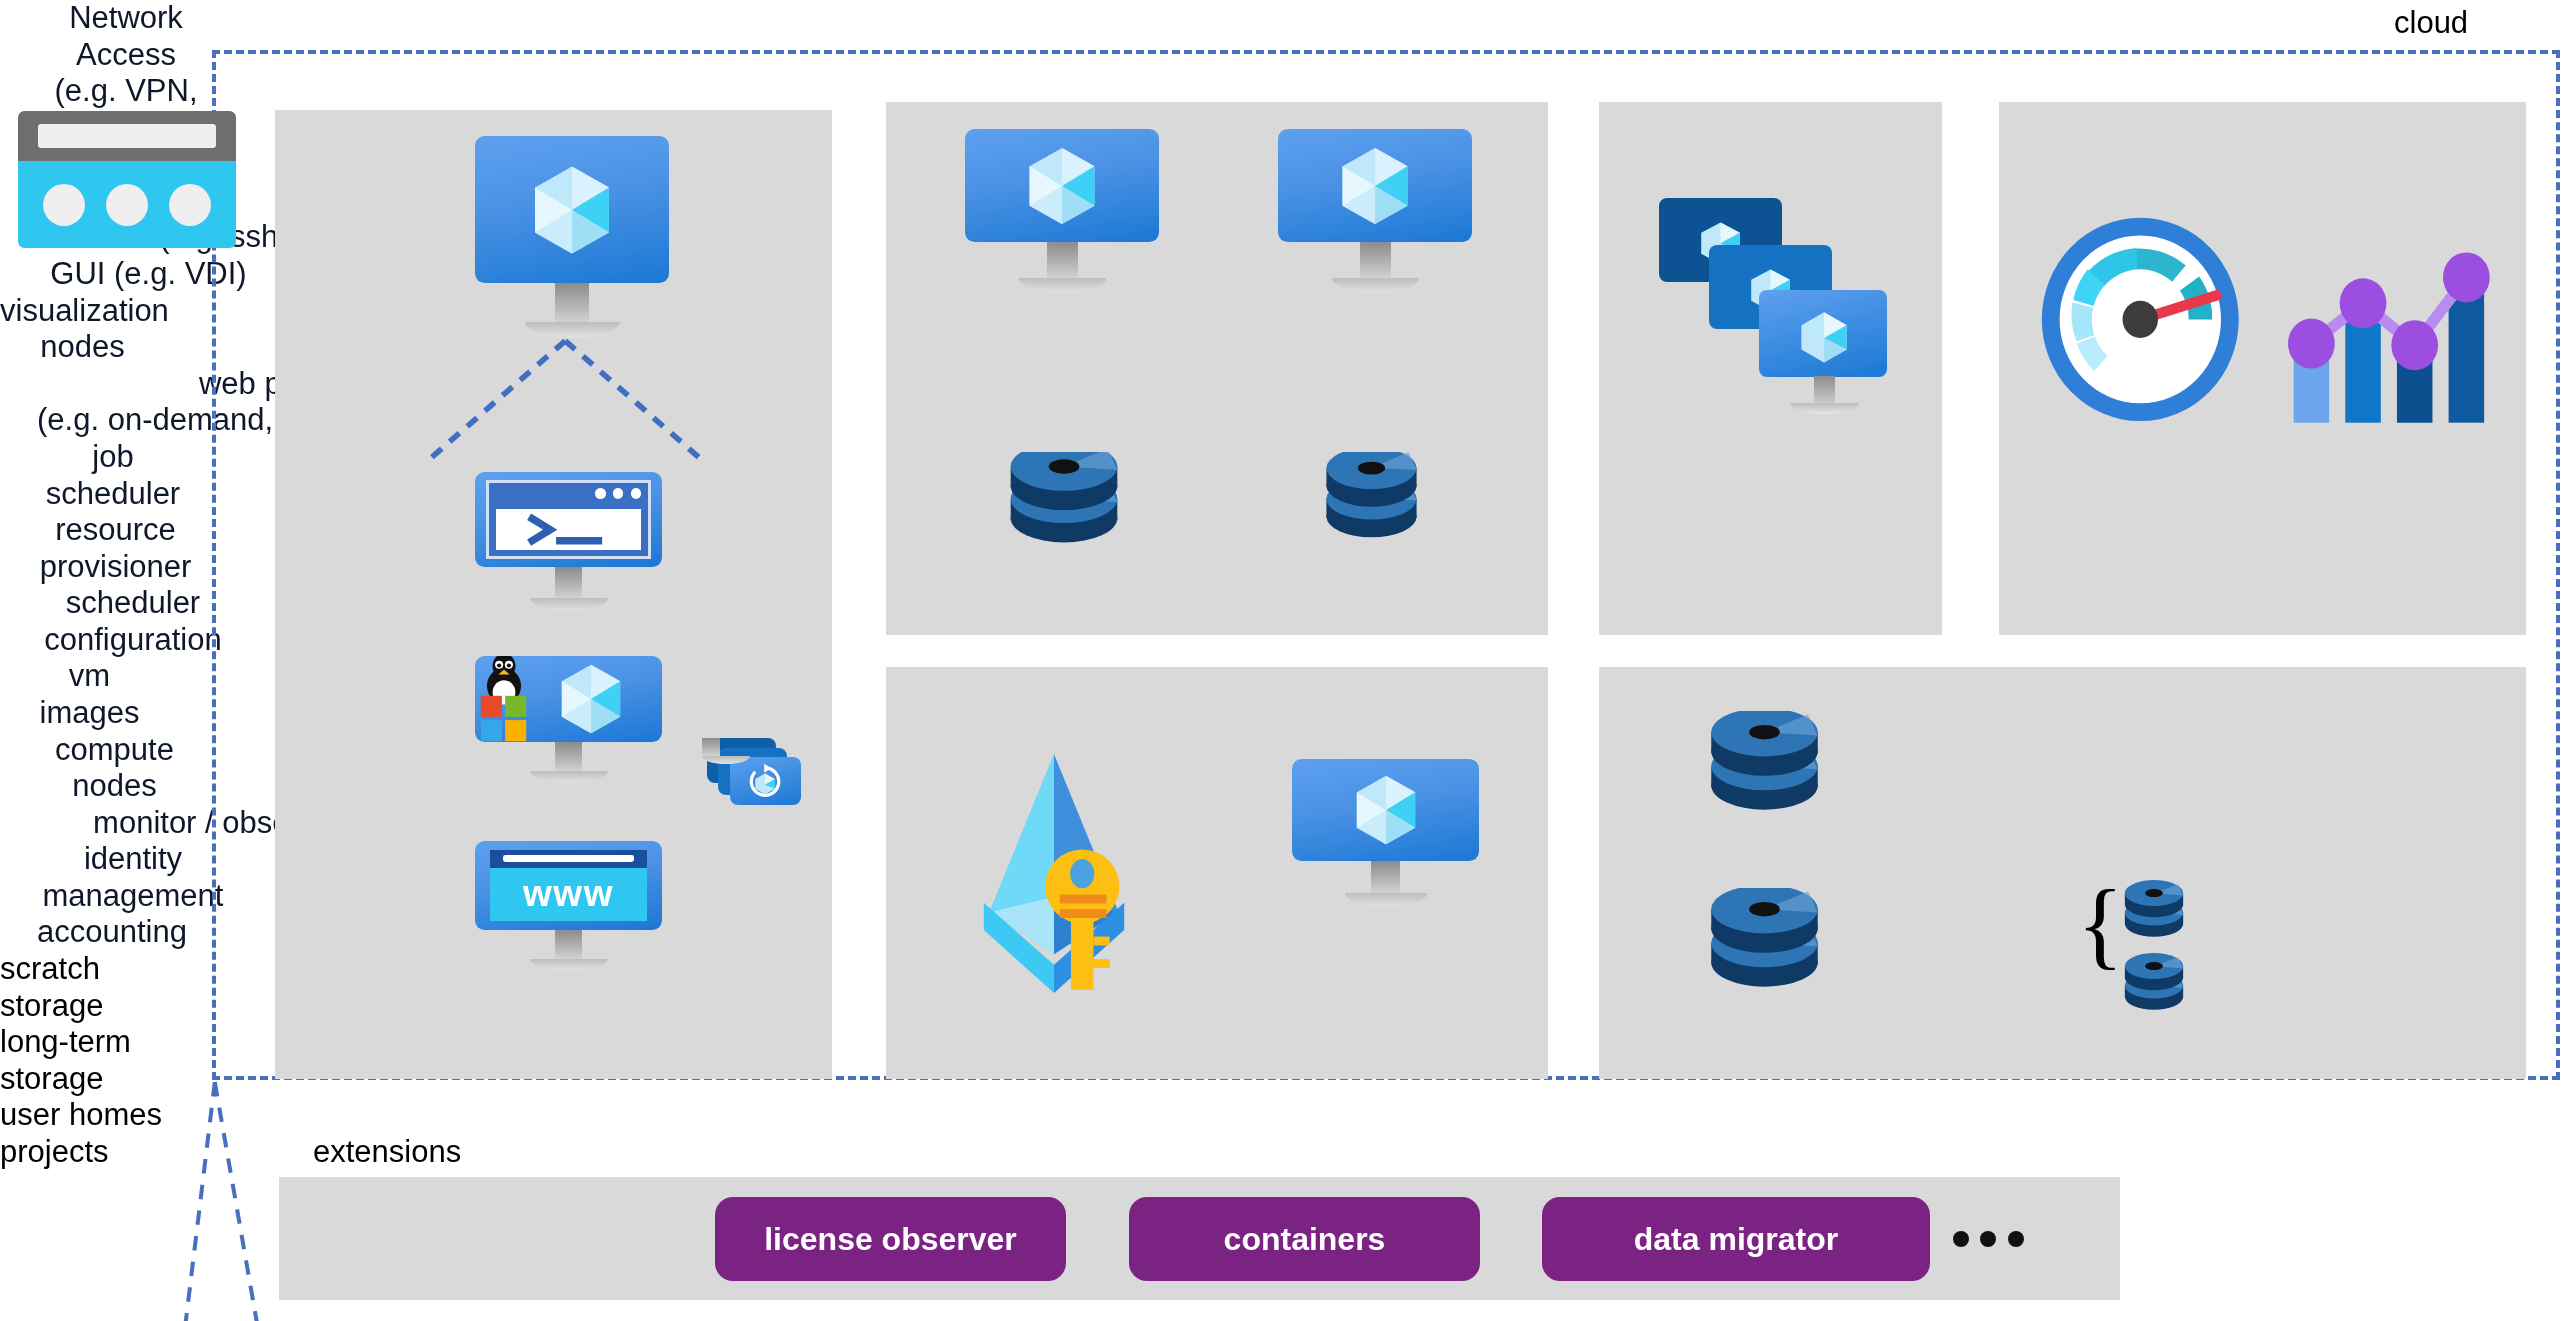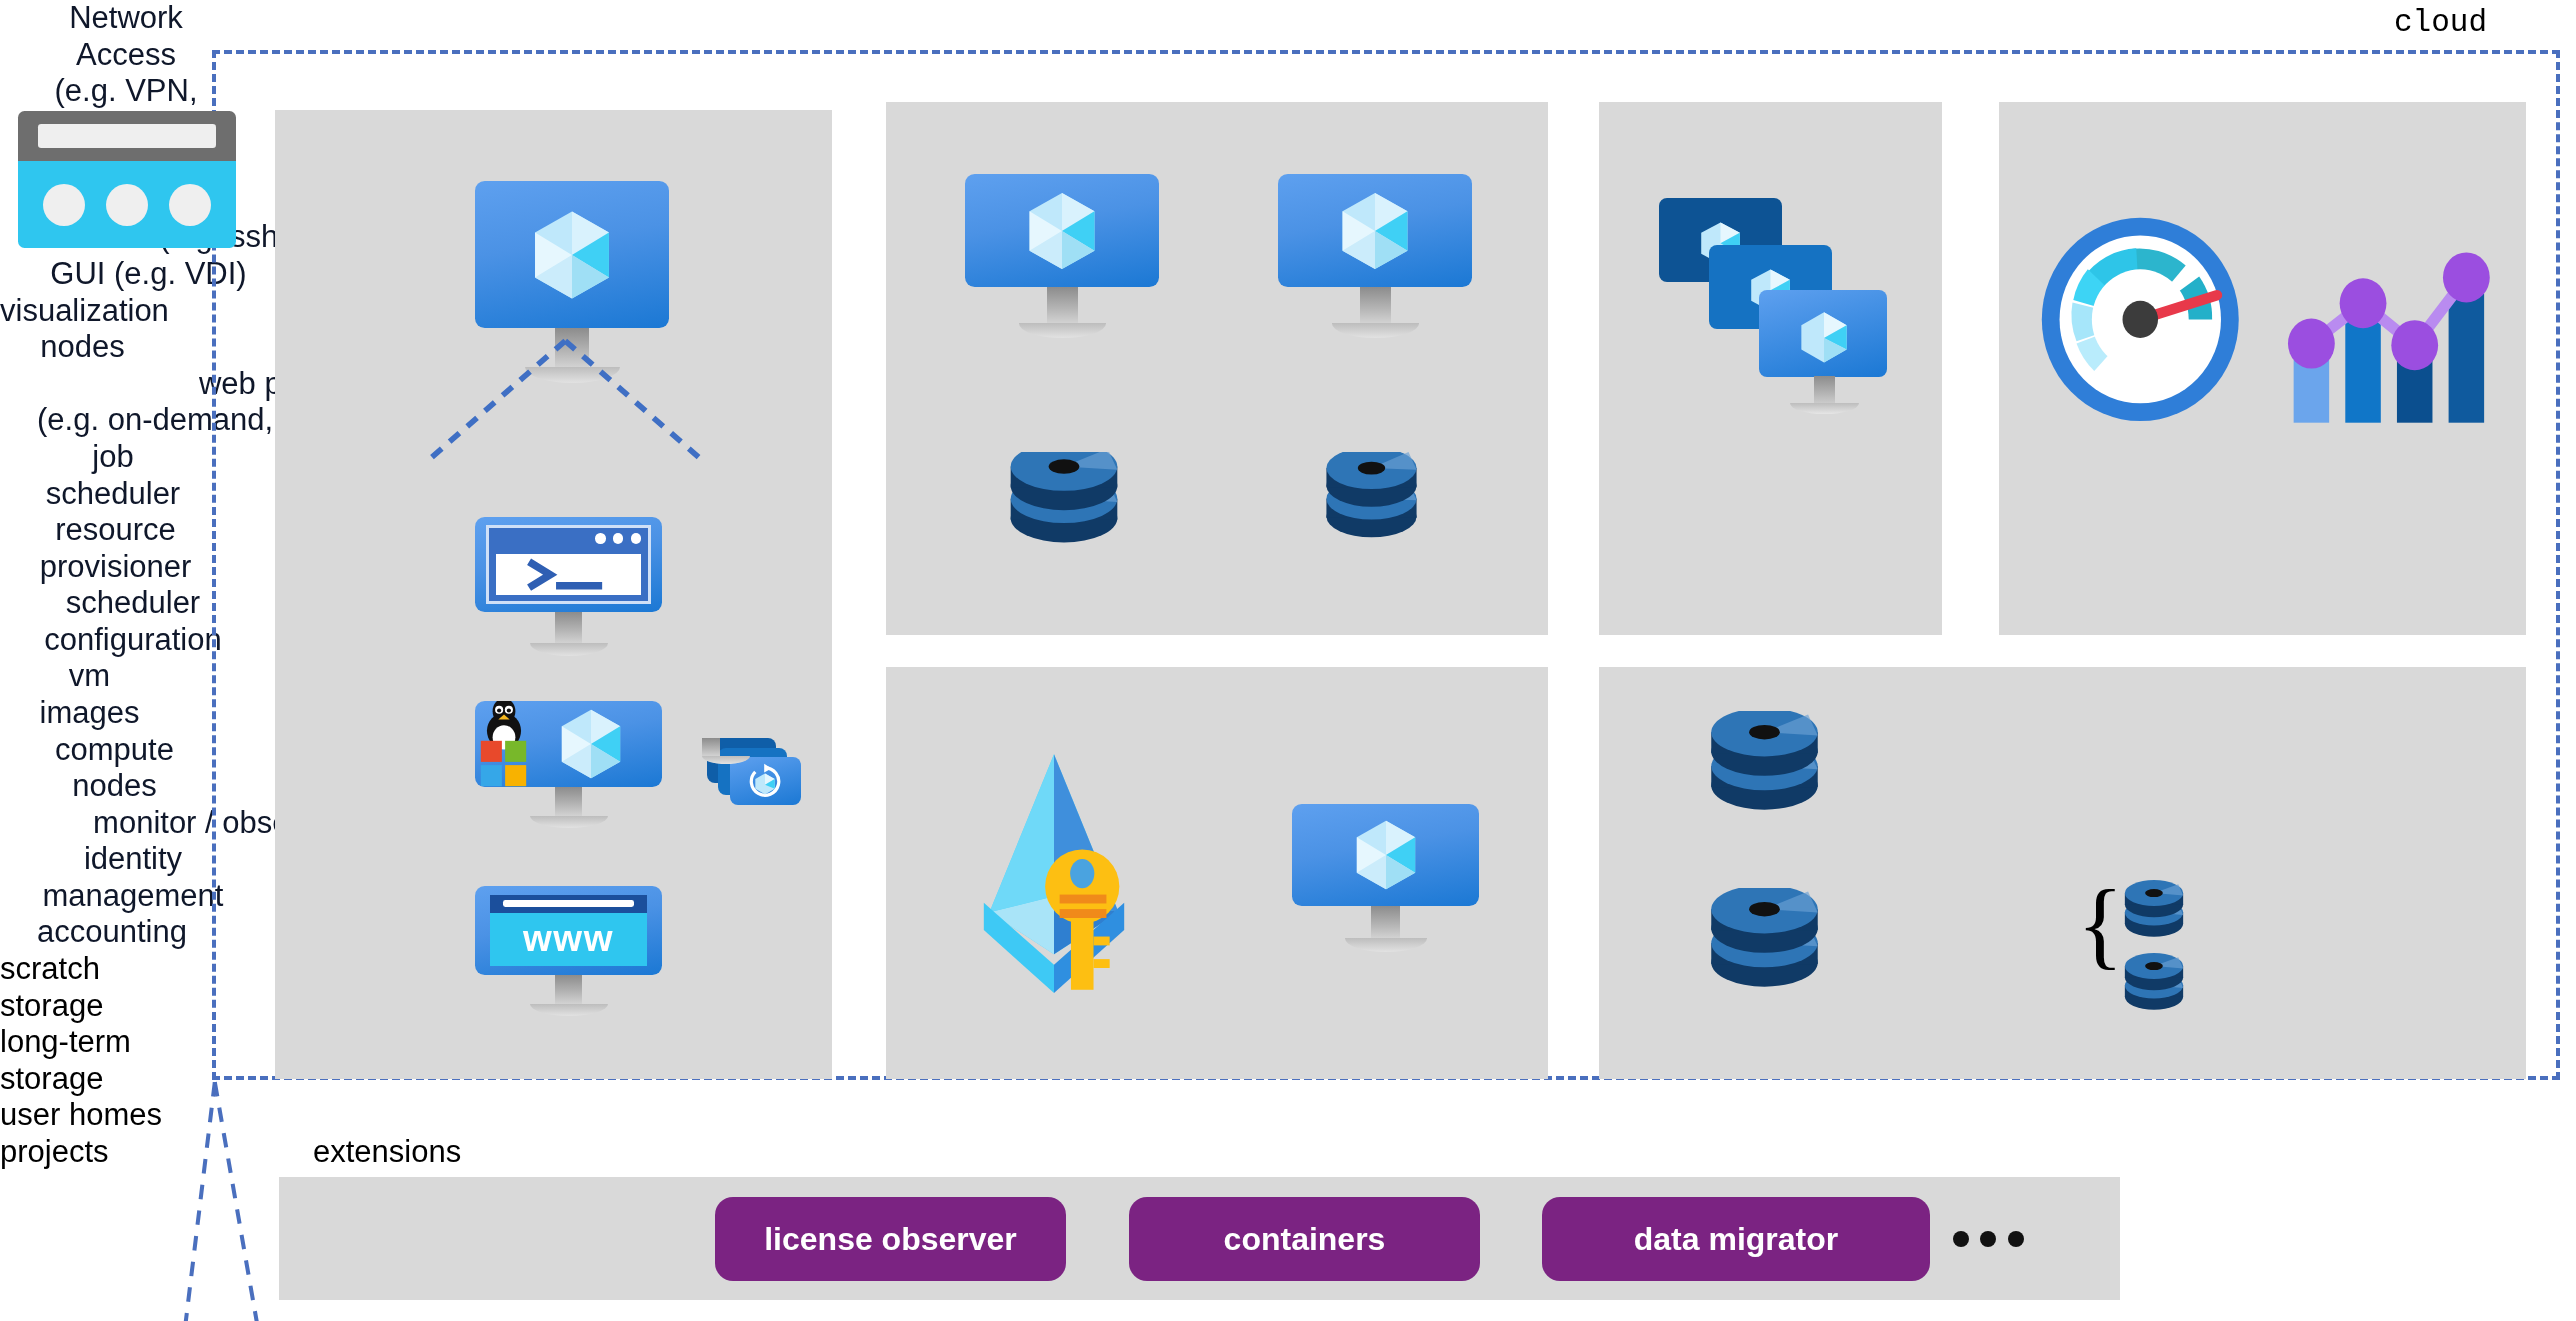--- a/index.html
+++ b/index.html
@@ -23,21 +23,20 @@
     width: 2348px; height: 1030px;
     border: 4px dashed #4a6fbe;
     background: transparent;
   }
   .cloud-label {
     position: absolute;
     right: 1px; top: 4.8px;
     font-size: 31px;
     color: #000;
     white-space: nowrap;
-    font-family: Liberation Mono, monospace;
   }
 
   
   .ext-conn { position: absolute; left: 0; top: 0; width: 2576px; height: 1322px; pointer-events: none; }
 
   
   .panel {
     position: absolute;
     background: #d9d9d9;
   }
@@ -60,21 +59,20 @@
   }
 
   
   .monitor { position: relative; }
   .screen {
     position: relative;
     width: 100%;
     border-radius: 9.7px;
     background: linear-gradient(170deg, #5ea0ef 0%, #4b92e5 42%, #1b78d4 100%);
     overflow: hidden;
-    margin-top: 45px;
   }
   .stand {
     position: relative;
     margin: 0 auto;
     background: linear-gradient(180deg, #8c8c8c 0%, #b5b5b5 60%, #d2d2d2 100%);
   }
   .stand-base {
     position: relative;
     margin: 0 auto;
     border-radius: 0 0 50% 50% / 0 0 100% 100%;

